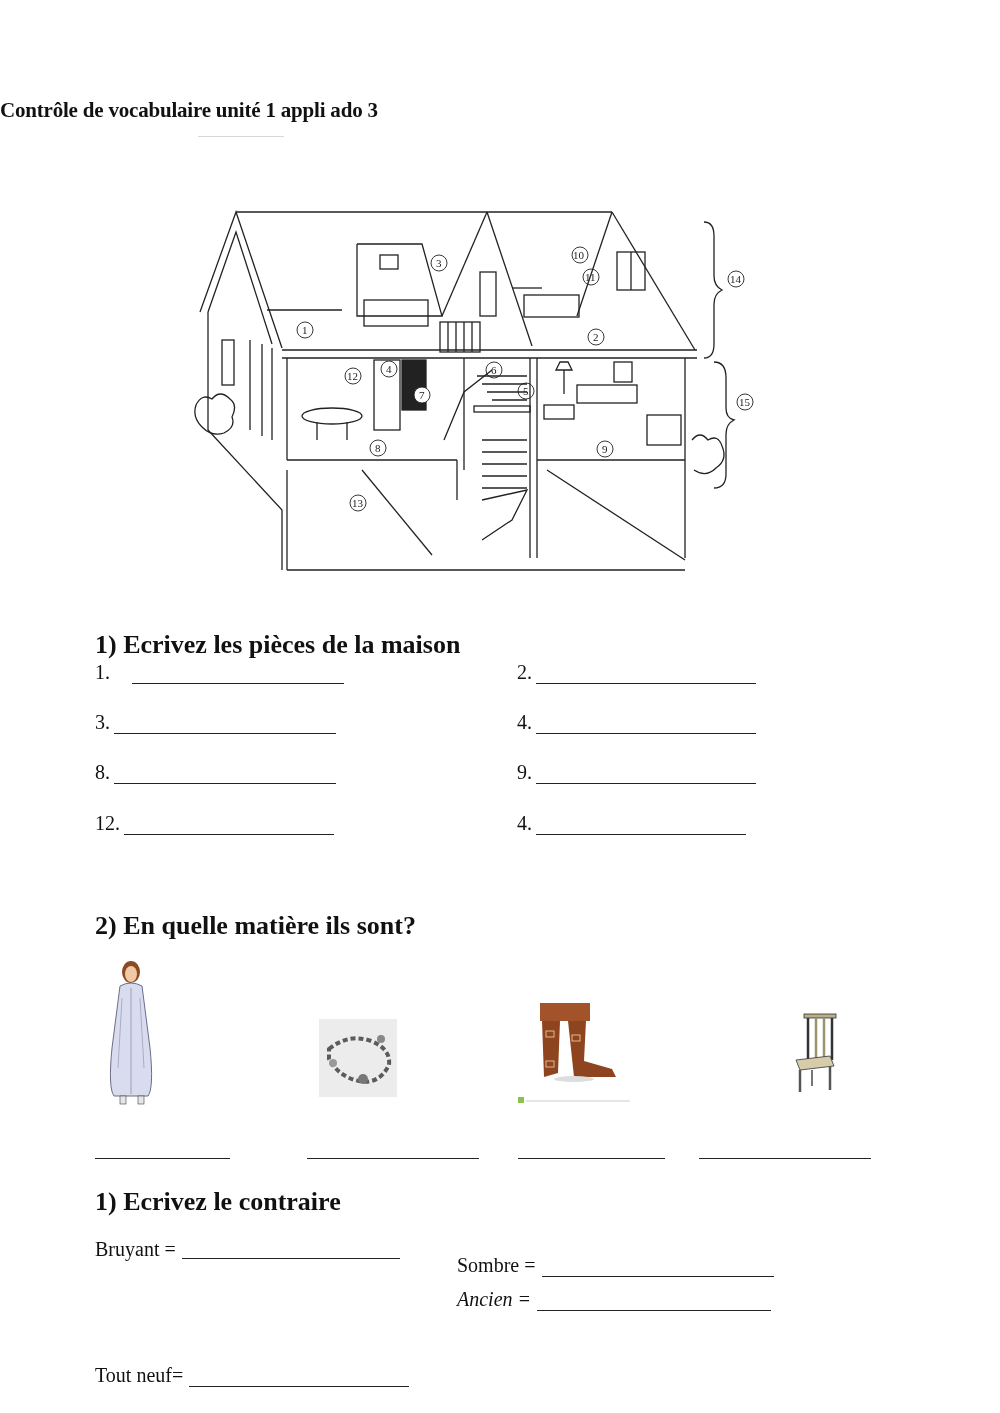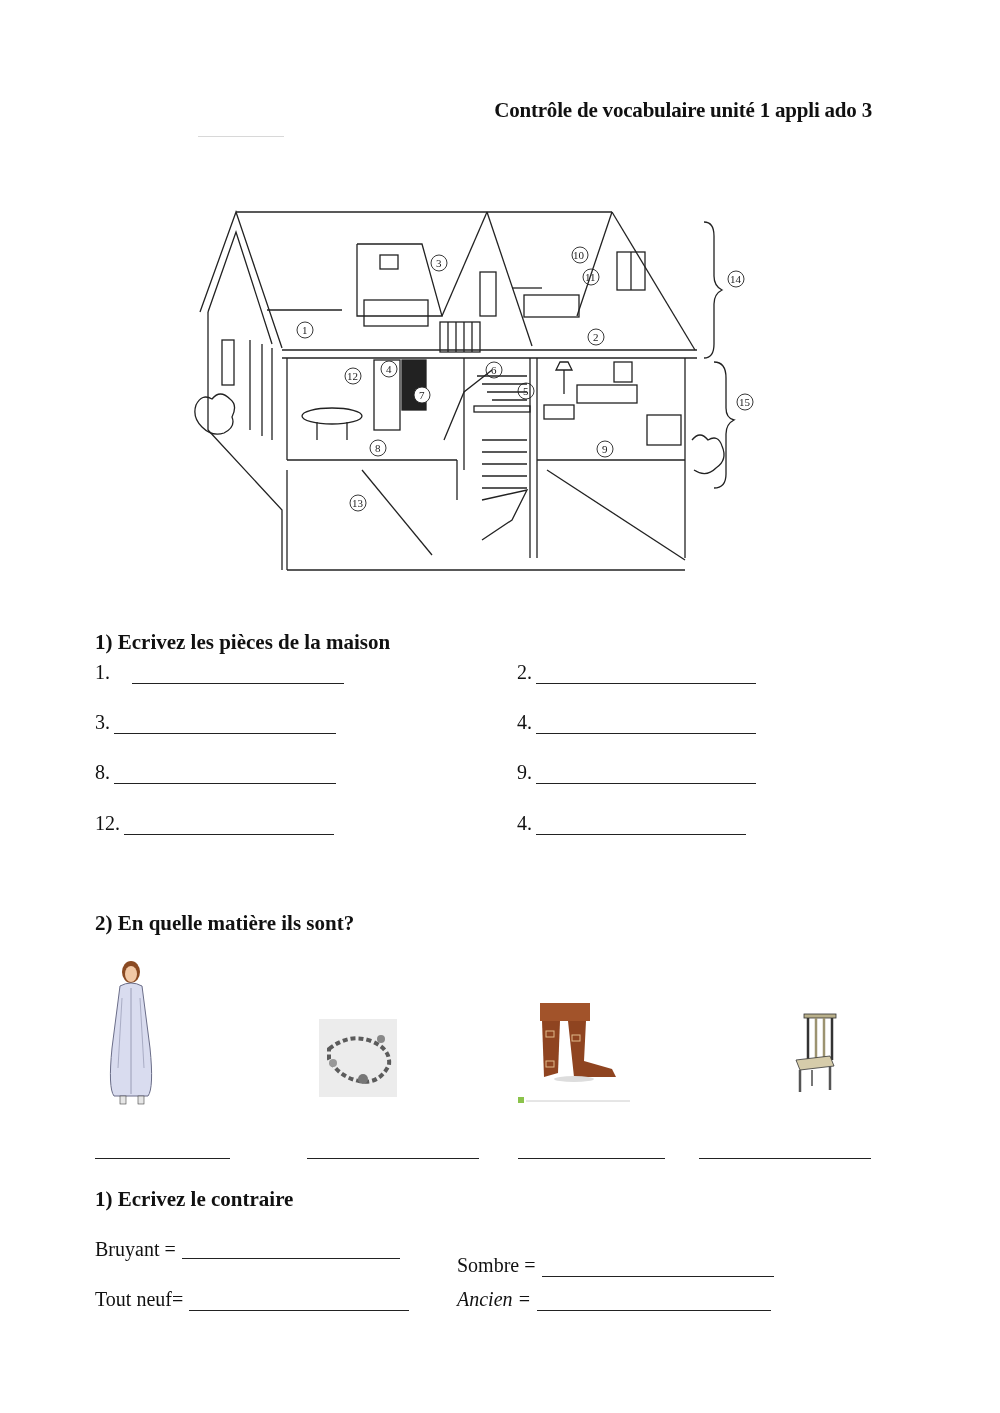--- a/index.html
+++ b/index.html
@@ -2,30 +2,30 @@
 <html><head>
   <meta charset="utf-8">
   <style>
     html, body { margin: 0; padding: 0; background: #ffffff; }
     body {
       width: 1000px; height: 1413px; position: relative; overflow: hidden;
       font-family: "Liberation Serif", "DejaVu Serif", serif; color: #111;
     }
     .abs { position: absolute; }
     .title {
-      top: 98px; left: 0; width: 872px; text-align: right;
+      top: 98px; left: 0; width: 872px; text-align: left;
       font-size: 21px; font-weight: bold; letter-spacing: -0.2px;
     }
     .faint-line { top: 136px; left: 198px; width: 86px; height: 1px; background: #d8d8d8; }
 
     .house-frame { left: 192px; top: 140px; width: 585px; height: 470px; }
     .house-frame svg { width: 100%; height: 100%; }
     .house-frame text { font-family: "Liberation Serif", serif; font-size: 11px; fill: #222; }
 
-    .h2 { font-size: 21px; font-weight: bold; }
+    .h2 { font-size: 26px; font-weight: bold; }
     .q1-title { left: 95px; top: 630px; }
     .q2-title { left: 95px; top: 911px; }
     .q3-title { left: 95px; top: 1187px; }
 
     .row-item { font-size: 20px; display: flex; align-items: flex-end; white-space: nowrap; }
     .blank { display: inline-block; border-bottom: 1.5px solid #222; height: 18px; margin-left: 4px; }
 
     .pic { position: absolute; }
     .answer-line { position: absolute; height: 0; border-bottom: 1.5px solid #222; }
   </style>
@@ -260,20 +260,20 @@
 <div class="abs h2 q3-title">1) Ecrivez le contraire</div>
 
 <div class="abs row-item" style="left:95px; top:1238px;align-items:center;">
   <span>Bruyant =</span>
   <span class="blank" style="width:218px; margin-left:6px;"></span>
 </div>
 <div class="abs row-item" style="left:457px; top:1238px;margin-top:16px;">
   <span>Sombre =</span>
   <span class="blank" style="width:232px; margin-left:6px;"></span>
 </div>
-<div class="abs row-item" style="left:95px; top:1288px;">
+<div class="abs row-item" style="left:95px; top:1364px;">
   <span>Tout neuf=</span>
   <span class="blank" style="width:220px; margin-left:6px;"></span>
 </div>
 <div class="abs row-item" style="left:457px; top:1288px;font-style:italic;">
   <span>Ancien =</span>
   <span class="blank" style="width:234px; margin-left:6px;"></span>
 </div>
 
 </body></html>

